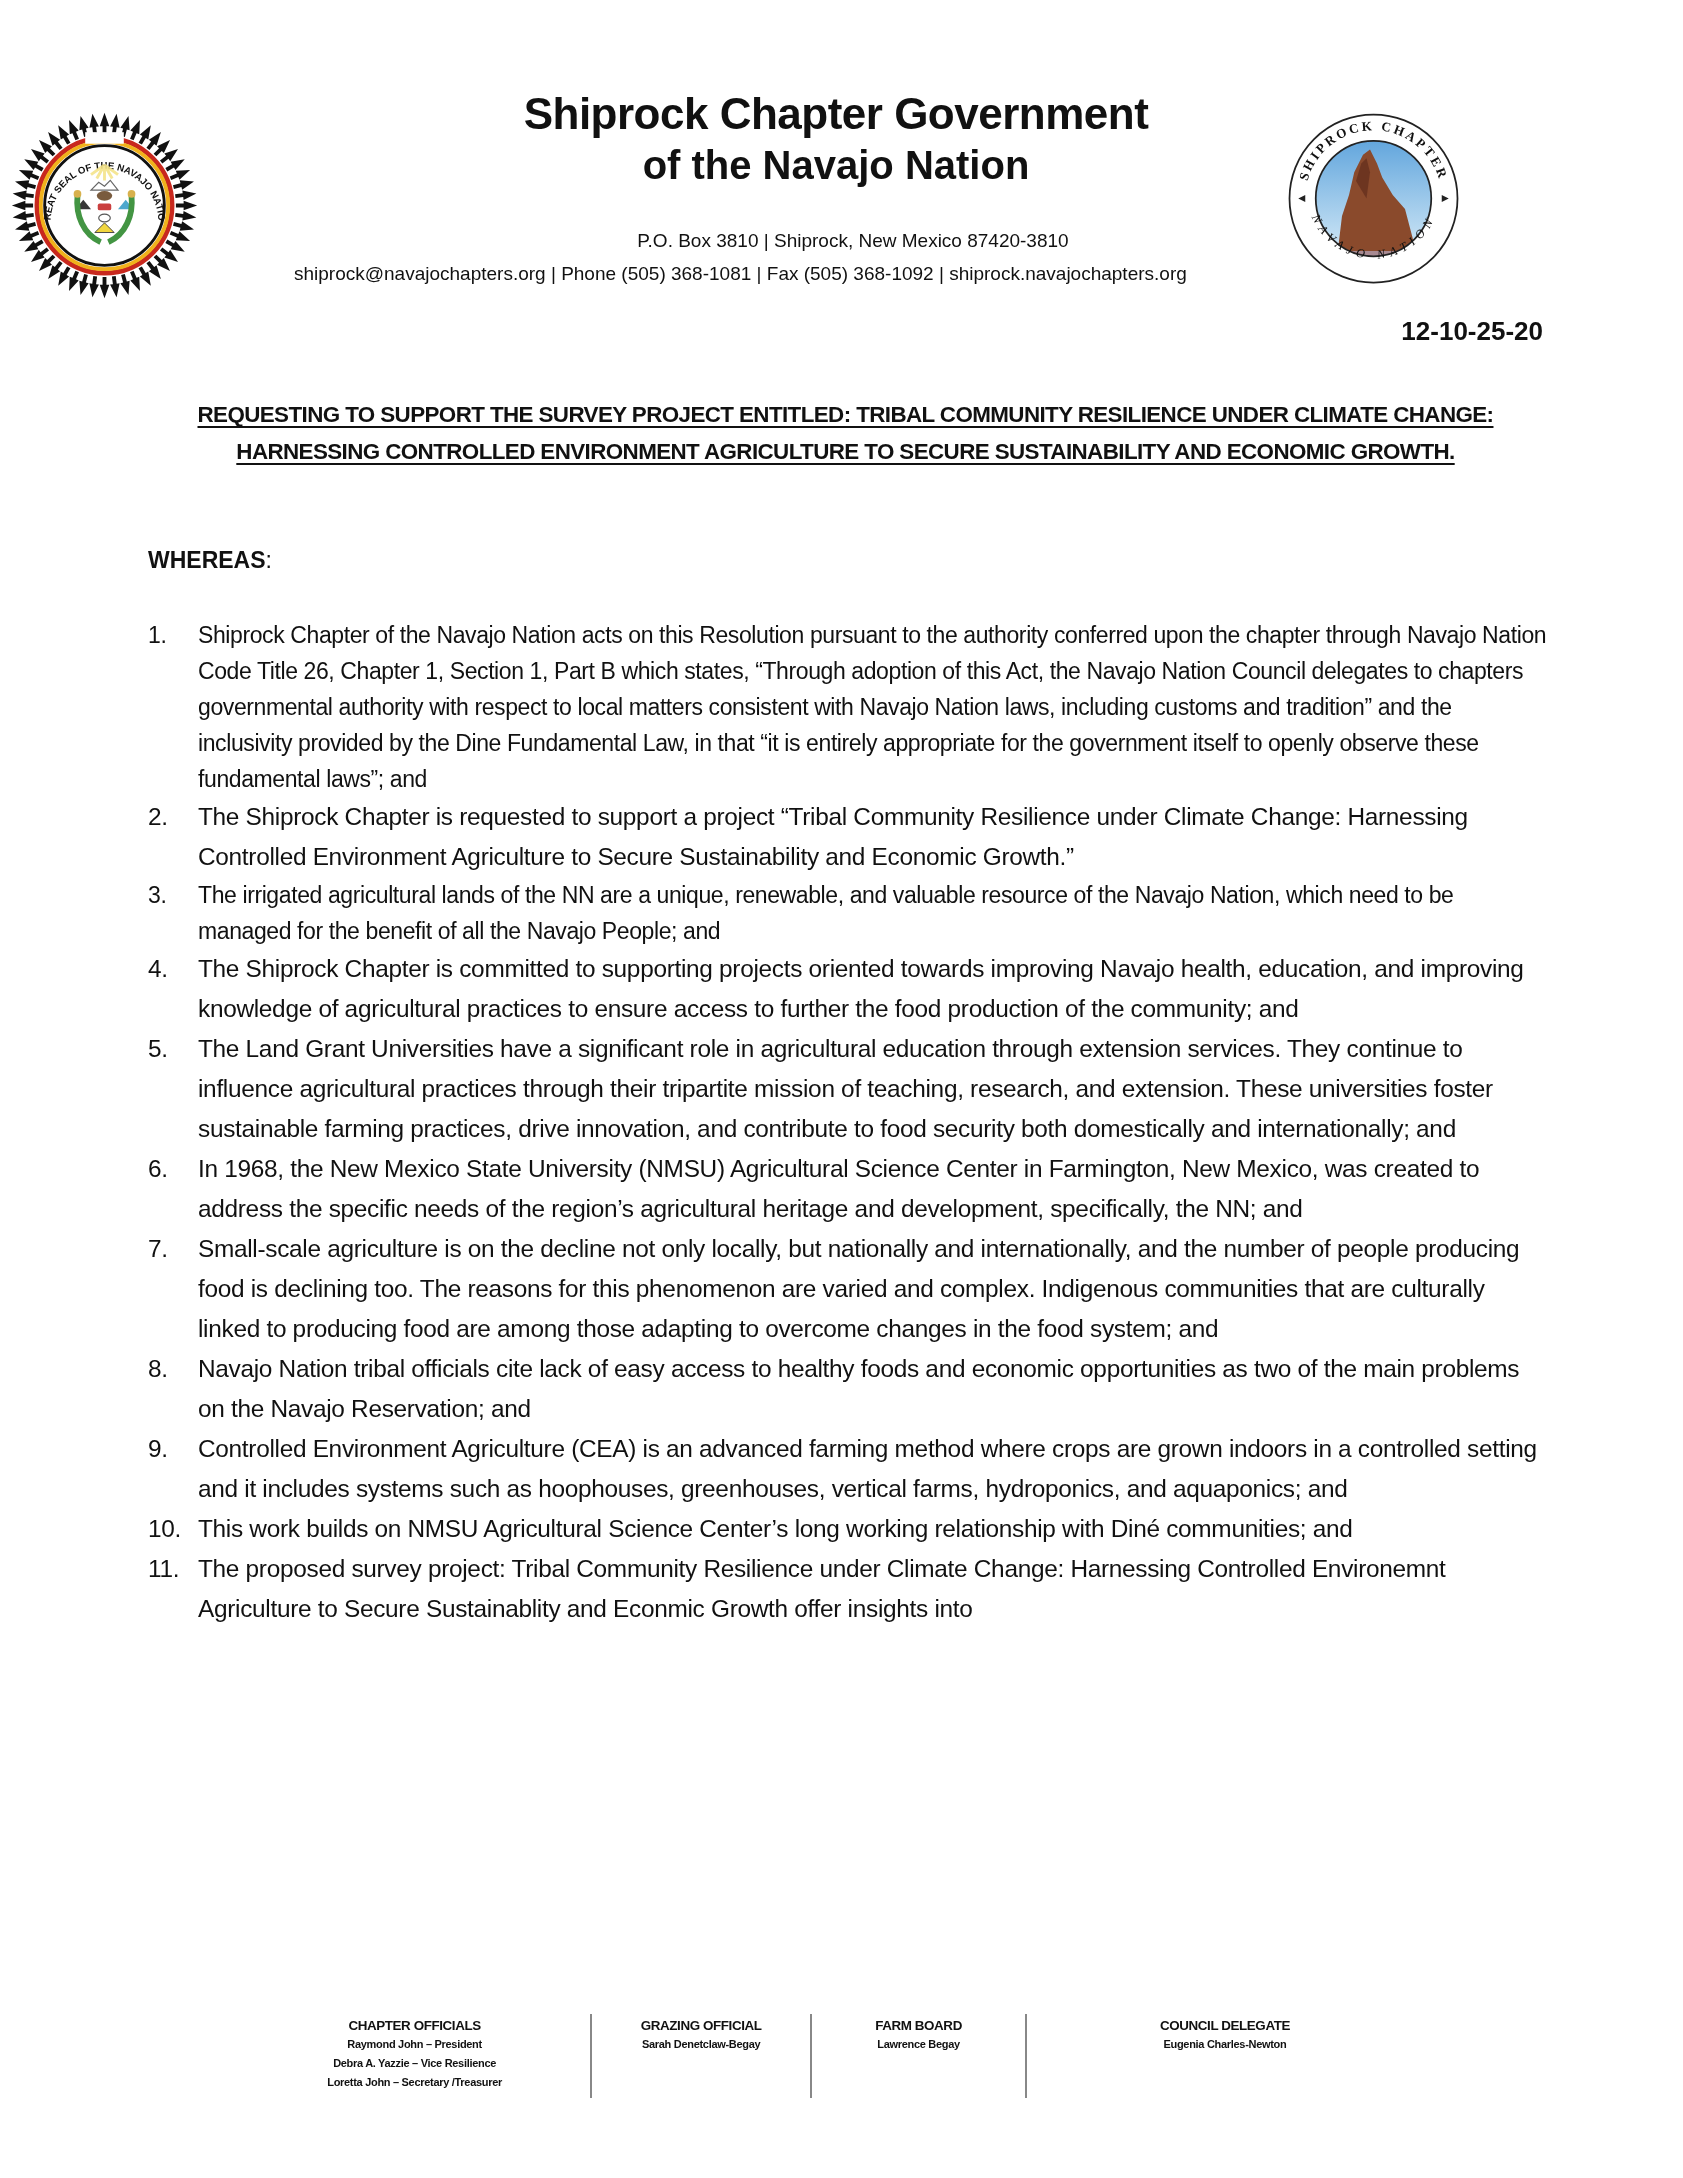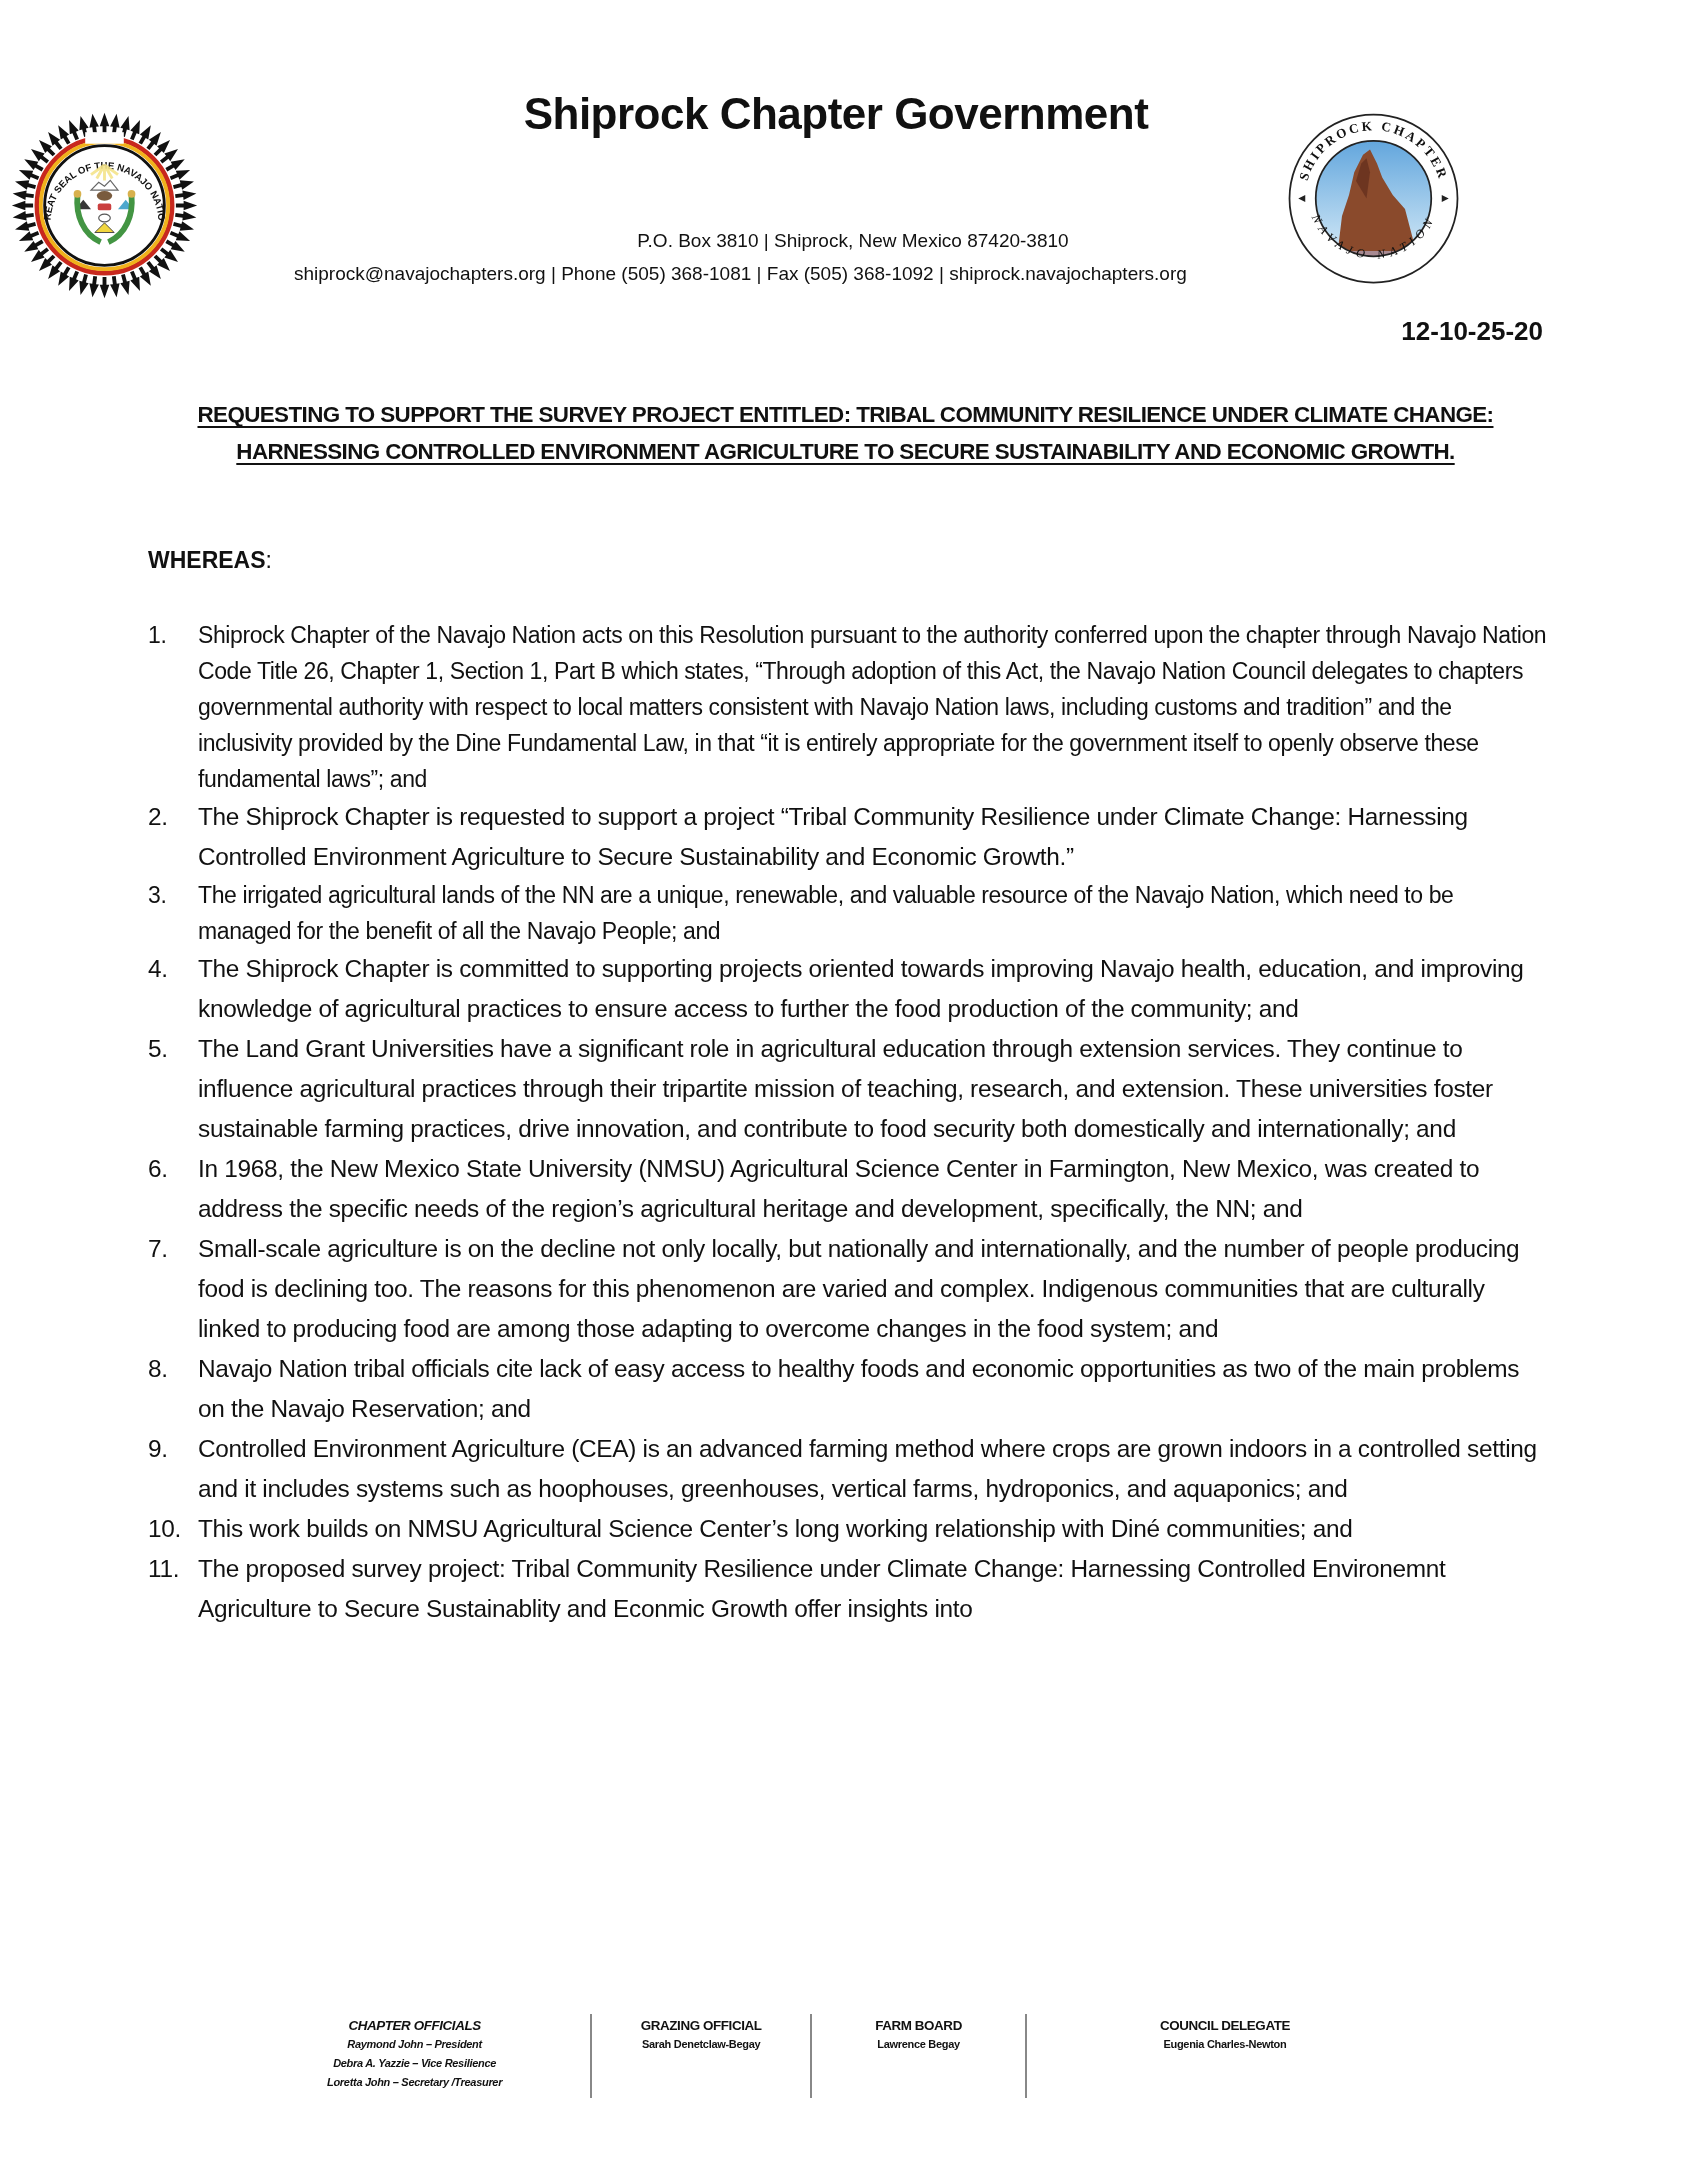--- a/index.html
+++ b/index.html
@@ -51,21 +51,21 @@
   .clause .num { position: absolute; left: 0; top: 0; }
   .clause.tight { font-size: 23px; letter-spacing: -0.4px; line-height: 36px; }
   .footer {
     position: absolute; left: 239px; top: 2010px; width: 1184px; height: 100px;
     display: flex; font-size: 13.4px; line-height: 19px; text-align: center;
   }
   .footer .col { padding-top: 6px; }
   .footer .col .head { font-weight: bold; display: block; letter-spacing: -0.4px; }
   .footer .col .line { display: block; font-weight: bold; letter-spacing: -0.3px; font-size: 11px; }
   .footer .divider { width: 2px; background: #888; height: 84px; margin-top: 4px; }
-  .c1 { width: 353px; font-style: italic; }
+  .c1 { width: 353px; }
   .c2 { width: 219px; }
   .c3 { width: 214px; text-align: center; }
   .c4 { width: 398px; text-align: center; }
 </style>
 </head>
 <body>
 
 <div class="seal-left">
   <svg width="193" height="193" viewBox="0 0 200 200">
     <g id="spikes">
@@ -137,20 +137,21 @@
       <path d="M90 128 L100 118 L110 128 Z" fill="#f0d22a" stroke="#333" stroke-width="1"></path>
       <path d="M72 90 C70 110 78 130 96 138 M128 90 C130 110 122 130 104 138" stroke="#2f8a2f" stroke-width="6" fill="none"></path>
       <circle cx="72" cy="88" r="4" fill="#d4a93a"></circle>
       <circle cx="128" cy="88" r="4" fill="#d4a93a"></circle>
     </g>
   </svg>
 </div>
 
 <div class="header">
   <span class="title1">Shiprock Chapter Government</span>
+  <span class="title2">of the Navajo Nation</span>
 </div>
 <div class="address">P.O. Box 3810 | Shiprock, New Mexico 87420-3810</div>
 <div class="contact">shiprock@navajochapters.org | Phone (505) 368-1081 | Fax (505) 368-1092 | shiprock.navajochapters.org</div>
 
 <div class="seal-right">
   <svg width="175" height="175" viewBox="0 0 200 200">
     <circle cx="100" cy="100" r="96" fill="#fff" stroke="#222" stroke-width="2"></circle>
     <defs>
       <clipPath id="innerClip">
           <circle cx="100" cy="100" r="66"></circle>

